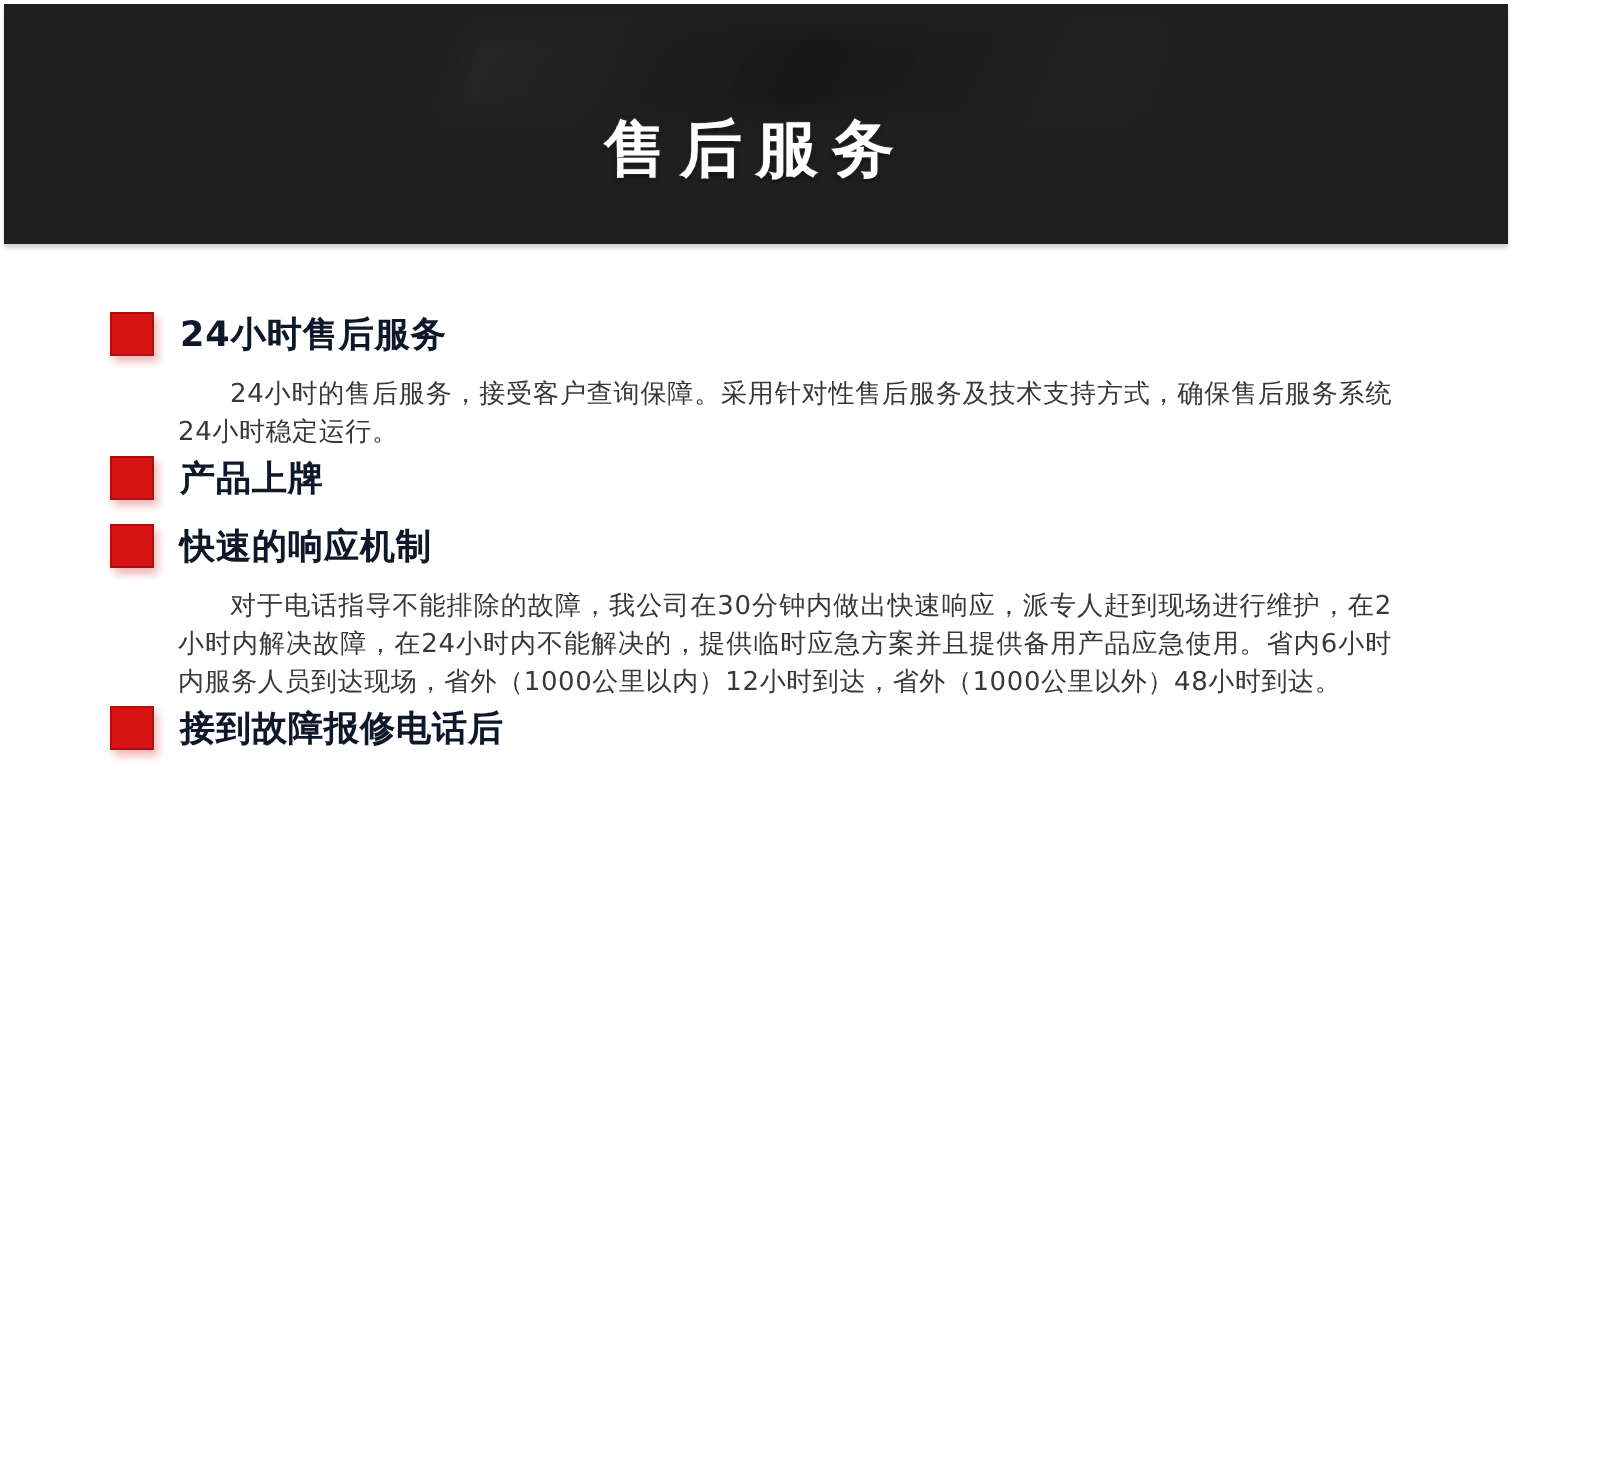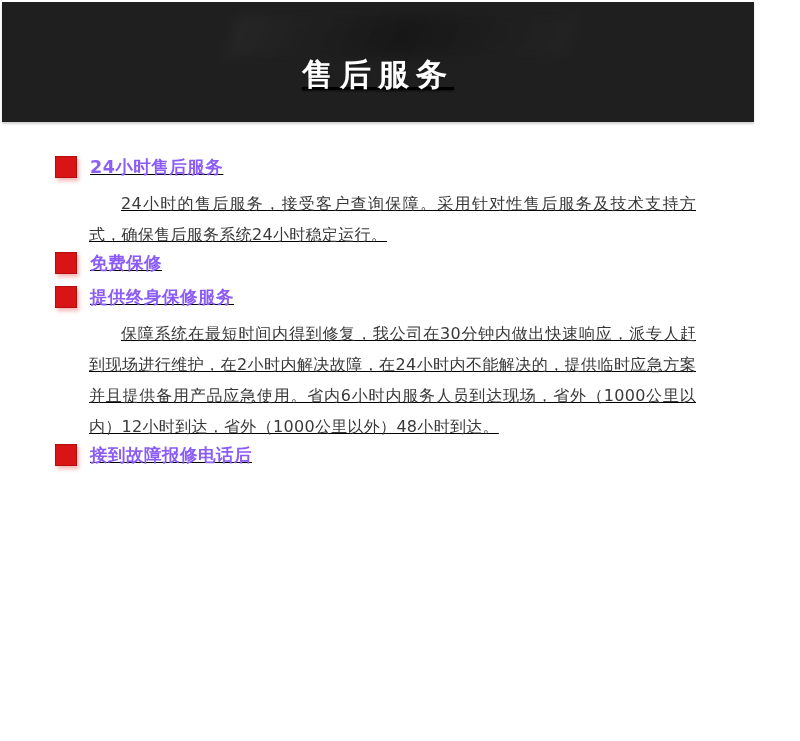--- a/index.html
+++ b/index.html
@@ -4,21 +4,20 @@
 <style>
   html, body { margin: 0; padding: 0; background: #ffffff; }
   .page {
     width: 756px;
     height: 741px;
     background: #ffffff;
     overflow: hidden;
     box-sizing: border-box;
     font-family: "DejaVu Sans", "Liberation Sans", sans-serif;
     position: relative;
-    text-decoration: underline;
   }
   
   .hero {
     margin: 2px 2px 0 2px;
     height: 120px;
     background: #1f1f1f;
     display: flex;
     justify-content: center;
     align-items: center;
     padding-top: 26px;
@@ -62,27 +61,27 @@
     background: #d91414;
     border: 1px solid #b30d0d;
     box-sizing: border-box;
     box-shadow: 2px 3px 4px rgba(233,95,95,0.45);
     flex: 0 0 auto;
   }
   .sec-head h2 {
     margin: 0 0 0 13px;
     font-size: 17.5px;
     font-weight: 700;
-    color: #8b5cf6;
+    color: #0f172a;
     letter-spacing: 0.5px;
   }
   .sec p {
     margin: 0 16px 0 34px;
-    font-size: 16px;
-    line-height: 31px;
+    font-size: 13px;
+    line-height: 19px;
     text-align: justify;
     text-indent: 2em;
     color: #383838;
     letter-spacing: 0.3px;
   }
 </style>
 </head>
 <body>
 
 <div class="page">
@@ -97,30 +96,30 @@
       <div class="sec-head">
         <span class="bullet"></span>
         <h2>24小时售后服务</h2>
       </div>
       <p>24小时的售后服务，接受客户查询保障。采用针对性售后服务及技术支持方式，确保售后服务系统24小时稳定运行。</p>
     </section>
 
     <section class="sec">
       <div class="sec-head">
         <span class="bullet"></span>
-        <h2>免费保修</h2>
+        <h2>产品上牌</h2>
       </div>
     </section>
 
     <section class="sec">
       <div class="sec-head">
         <span class="bullet"></span>
-        <h2>提供终身保修服务</h2>
+        <h2>快速的响应机制</h2>
       </div>
-      <p>保障系统在最短时间内得到修复，我公司在30分钟内做出快速响应，派专人赶到现场进行维护，在2小时内解决故障，在24小时内不能解决的，提供临时应急方案并且提供备用产品应急使用。省内6小时内服务人员到达现场，省外（1000公里以内）12小时到达，省外（1000公里以外）48小时到达。</p>
+      <p>对于电话指导不能排除的故障，我公司在30分钟内做出快速响应，派专人赶到现场进行维护，在2小时内解决故障，在24小时内不能解决的，提供临时应急方案并且提供备用产品应急使用。省内6小时内服务人员到达现场，省外（1000公里以内）12小时到达，省外（1000公里以外）48小时到达。</p>
     </section>
 
     <section class="sec">
       <div class="sec-head">
         <span class="bullet"></span>
         <h2>接到故障报修电话后</h2>
       </div>
     </section>
 
   </div>

